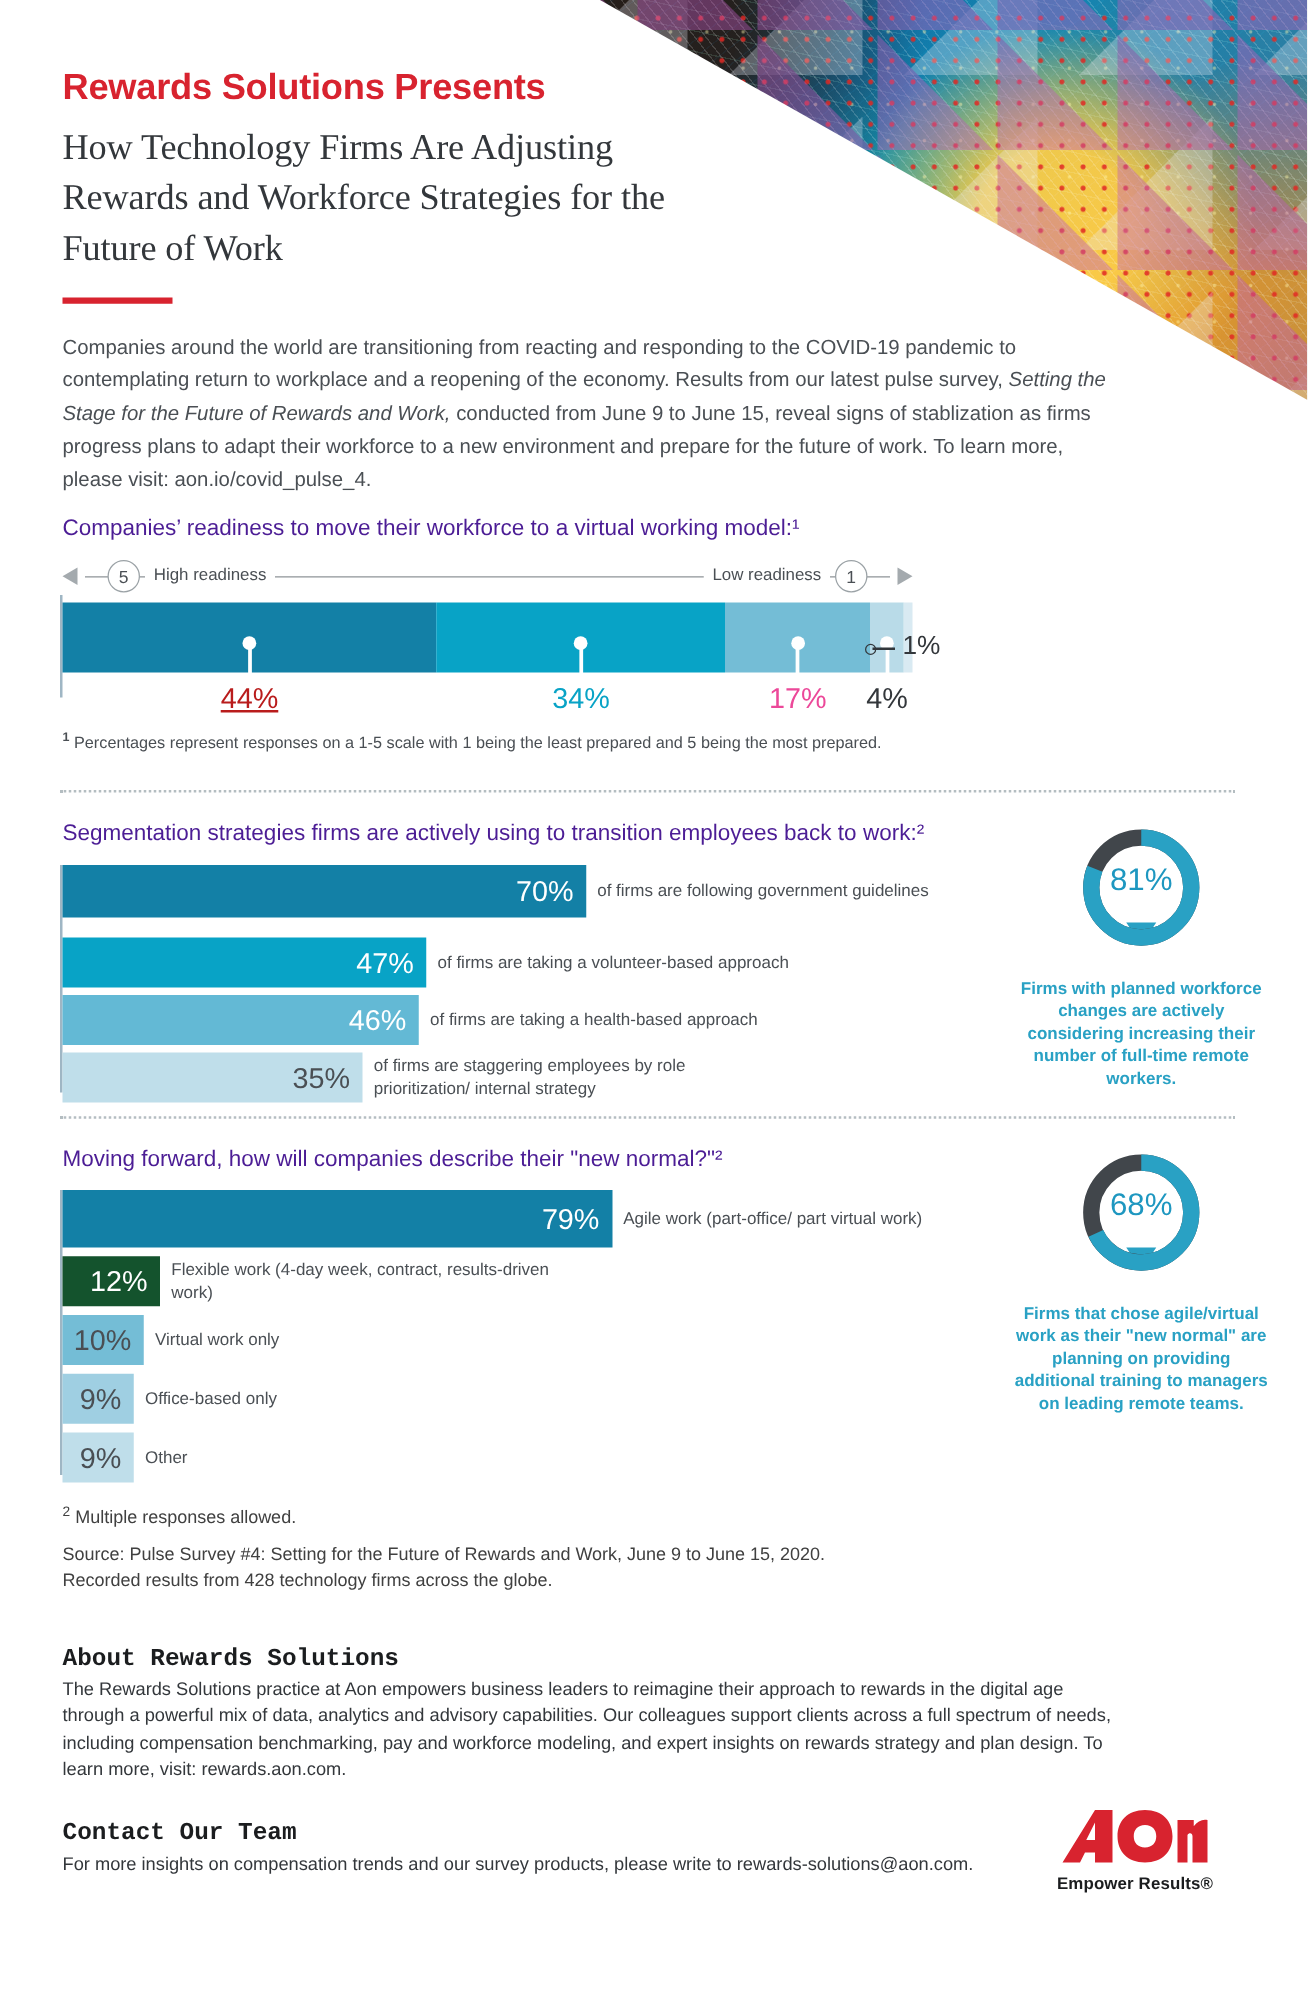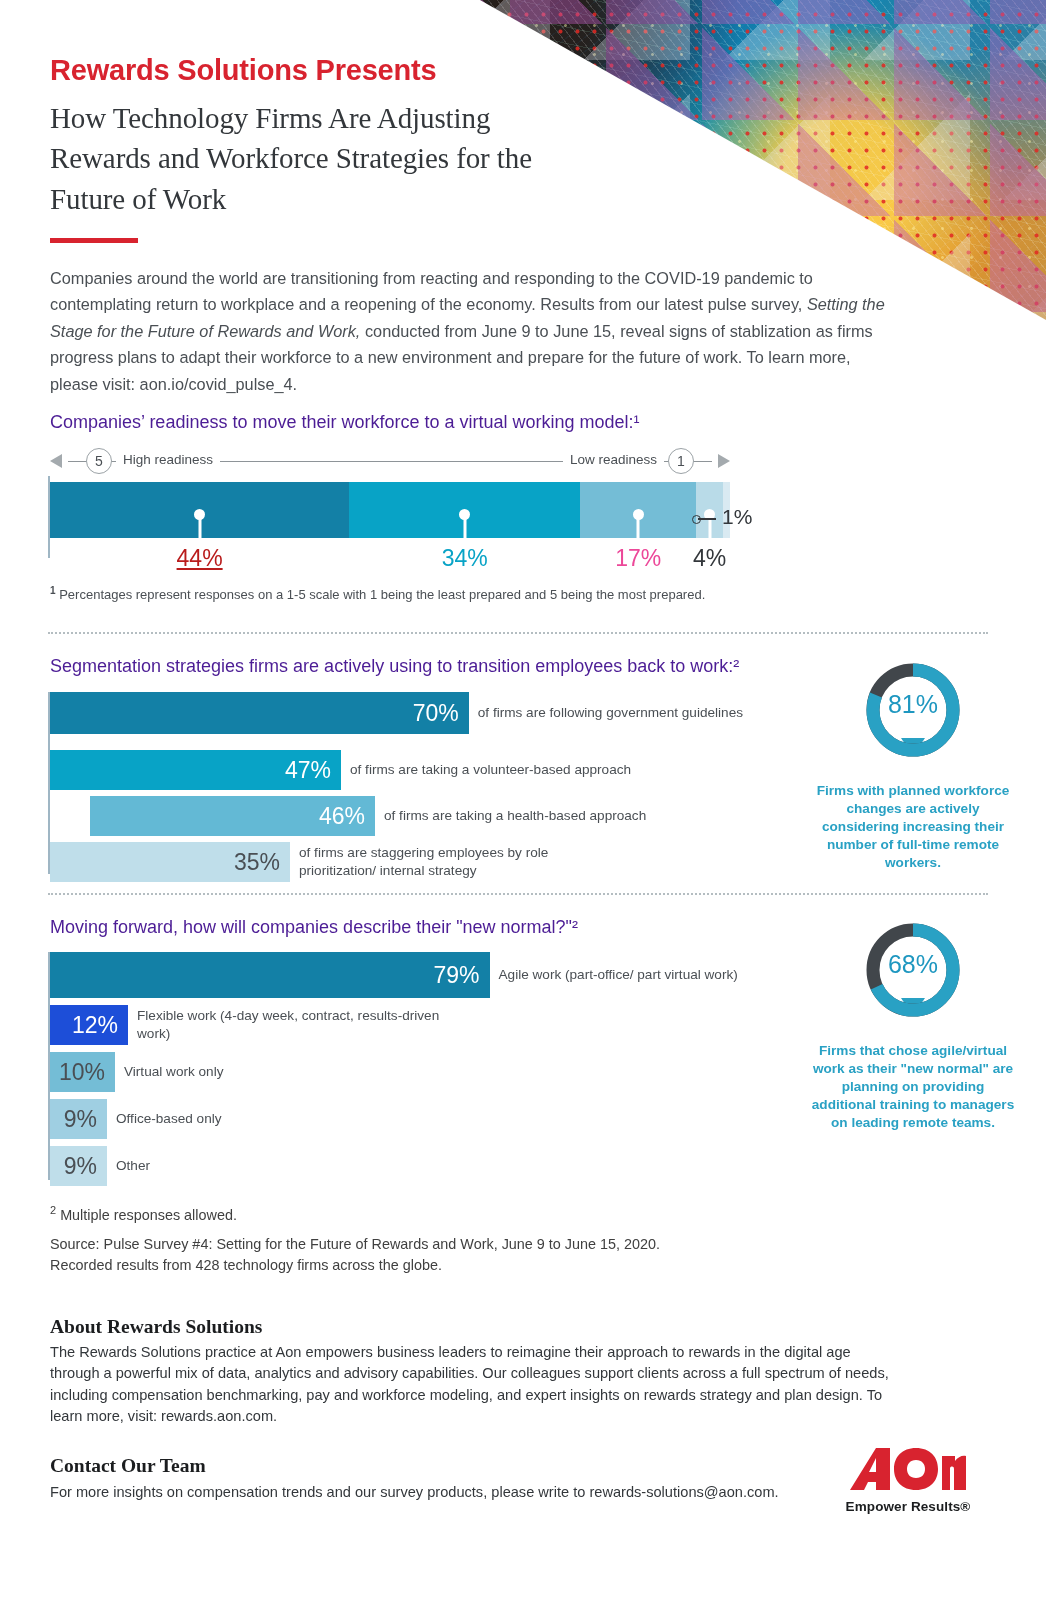--- a/index.html
+++ b/index.html
@@ -205,21 +205,21 @@
   }
   .callout-txt {
     margin-top: 6px; font-size: 13.6px; color: #29a1c4;
     line-height: 1.33; font-weight: 700;
   }
 
   
   .src { position: absolute; font-size: 14.4px; color: #404040; line-height: 1.42; }
   .src sup { font-size: 11px; }
   .about-h {
-    position: absolute; font-family: Liberation Serif, serif;
+    position: absolute; font-family: Liberation Mono, monospace;
     font-size: 19.5px; font-weight: 700; color: #1b1d1f;
   }
   .about-p {
     position: absolute; width: 840px; font-size: 14.6px;
     color: #33373b; line-height: 1.47;
   }
 
   
   .aon-logo { position: absolute; left: 843px; top: 1444px; width: 130px; text-align: center; }
   .aon-mark { font-size: 0; line-height: 0; }
@@ -300,21 +300,21 @@
           <span class="bar-val">70%</span>
         </div>
         <div class="bar-lbl" style="width: 320px;">of firms are following government guidelines</div>
       </div>
       <div class="bar-row" style="height: 40px; margin-top: 16px;">
         <div class="bar" style="width: 291px; height: 100%; background: rgb(8, 163, 198); margin-left: 2px;">
           <span class="bar-val">47%</span>
         </div>
         <div class="bar-lbl" style="width: 320px;">of firms are taking a volunteer-based approach</div>
       </div>
-      <div class="bar-row" style="height: 40px; margin-top: 6px; margin-left: 40px;">
+      <div class="bar-row" style="height: 40px; margin-top: 6px;">
         <div class="bar" style="width: 285px; height: 100%; background: rgb(99, 185, 213); margin-left: 2px;">
           <span class="bar-val">46%</span>
         </div>
         <div class="bar-lbl" style="width: 320px;">of firms are taking a health-based approach</div>
       </div>
       <div class="bar-row" style="height: 40px; margin-top: 6px;">
         <div class="bar" style="width: 240px; height: 100%; background: rgb(191, 222, 234); margin-left: 2px;">
           <span class="bar-val dark">35%</span>
         </div>
         <div class="bar-lbl" style="width: 320px;">of firms are staggering employees by role prioritization/ internal strategy</div>
@@ -338,21 +338,21 @@
   <div class="sec-title" style="left:50px; top:917px;">Moving forward, how will companies describe their "new normal?"²</div>
   <div class="barchart" id="chart3" style="left:48px; top:952px; width:700px;">
       <div class="bc-axis" style="height: 228px;"></div>
       <div class="bar-row" style="height: 46px; margin-top: 0px;">
         <div class="bar" style="width: 548px; height: 100%; background: rgb(19, 128, 166); margin-left: 2px;">
           <span class="bar-val">79%</span>
         </div>
         <div class="bar-lbl" style="width: 320px;">Agile work (part-office/ part virtual work)</div>
       </div>
       <div class="bar-row" style="height: 40px; margin-top: 7px;">
-        <div class="bar" style="width: 78px; height: 100%; background: #1d4ed8; margin-left: 2px;">
+        <div class="bar" style="width: 78px; height: 100%; background: #14532d; margin-left: 2px;">
           <span class="bar-val">12%</span>
         </div>
         <div class="bar-lbl" style="width: 320px;">Flexible work (4-day week, contract, results-driven work)</div>
       </div>
       <div class="bar-row" style="height: 40px; margin-top: 7px;">
         <div class="bar" style="width: 65px; height: 100%; background: rgb(116, 189, 214); margin-left: 2px;">
           <span class="bar-val dark">10%</span>
         </div>
         <div class="bar-lbl" style="width: 320px;">Virtual work only</div>
       </div>

